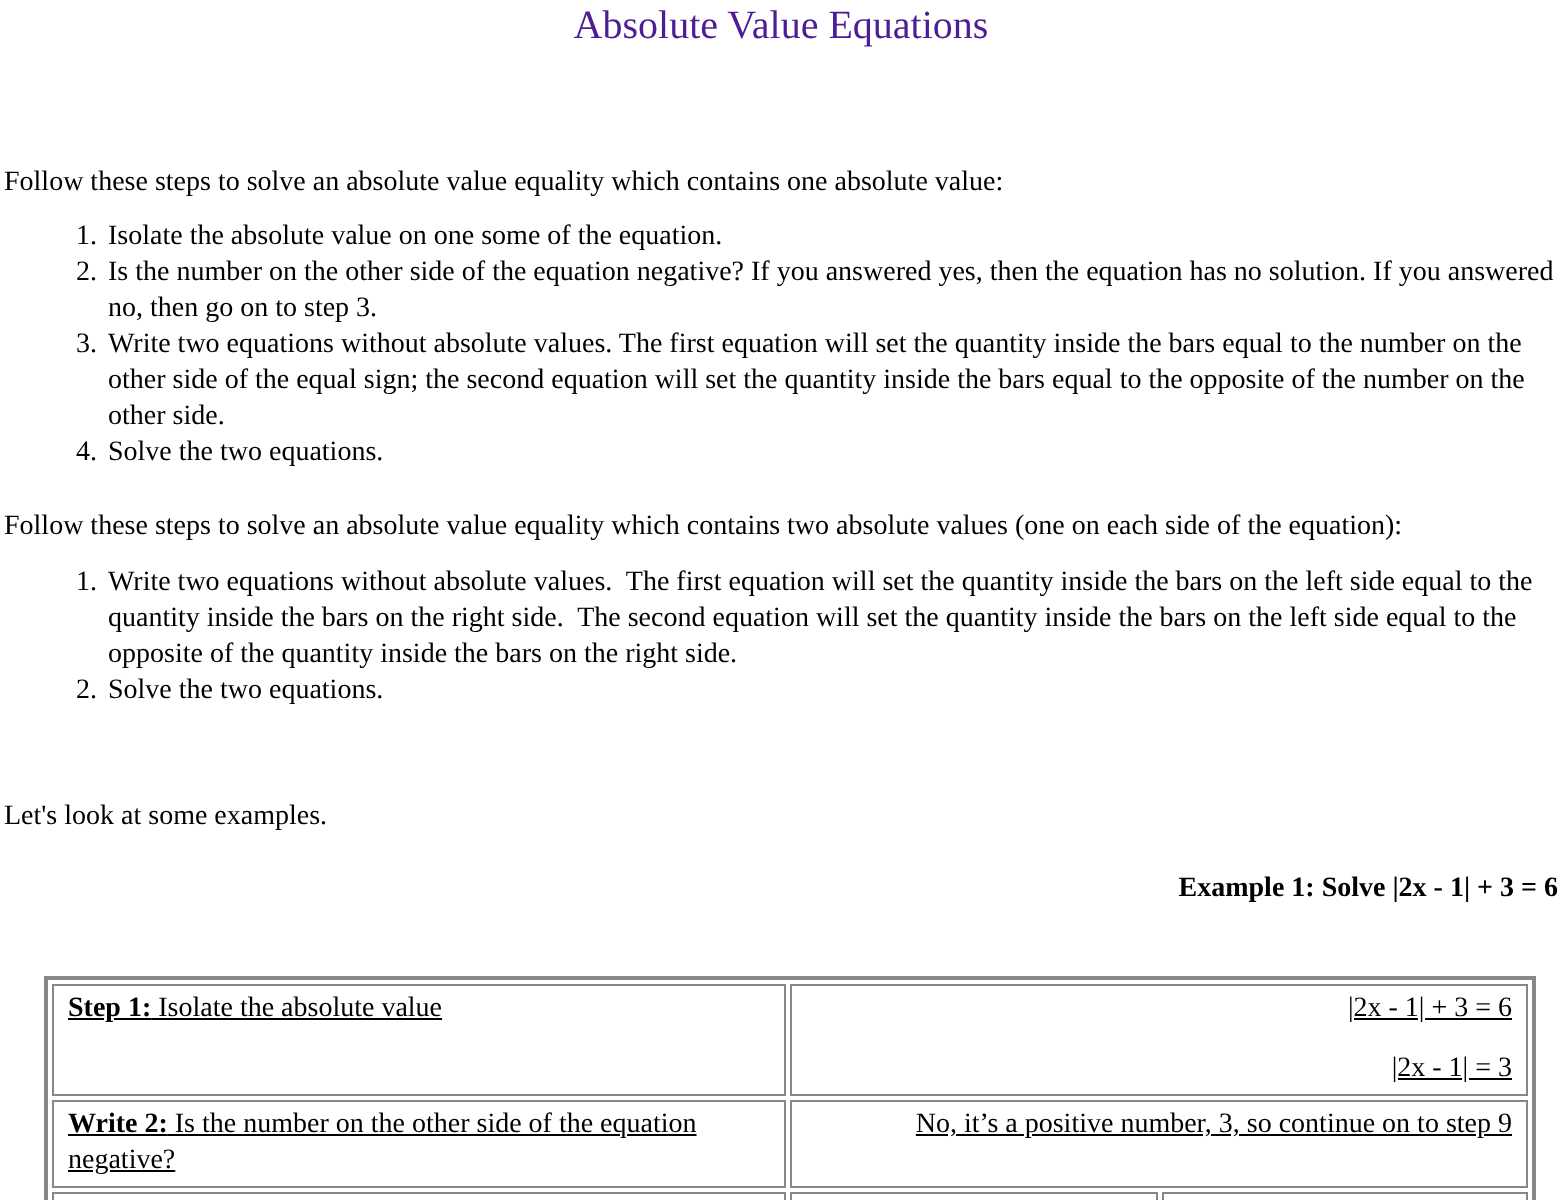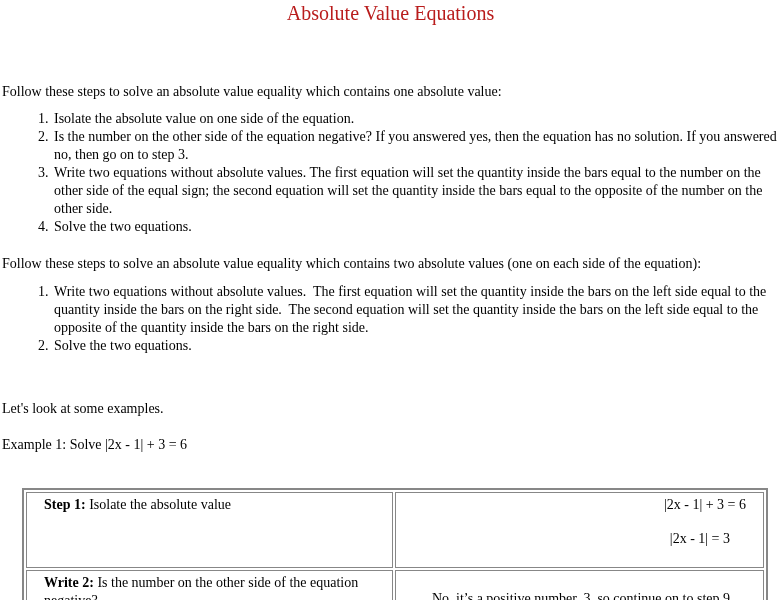--- a/index.html
+++ b/index.html
@@ -23,52 +23,53 @@
     font-weight: normal;
     text-align: center;
     color: #8b1c1c;
   }
 
   p.intro-one { margin: 0 0 9px 0; }
   ol.steps { margin: 0; padding-left: 50px; }
   ol.steps li { padding-left: 2px; }
   p.intro-two { margin: 19px 0 10px 0; }
   p.examples-intro { margin: 45px 0 18px 0; }
-  p.example-heading { margin: 12px 0 0 0; font-weight: normal; }
+  p.example-heading { margin: 12px 0 0 0; font-weight: bold; text-align: right; }
 
   table.example-table {
     margin: 34px 0 0 20px;
     width: 746px;
     table-layout: fixed;
     border-collapse: separate;
     border-spacing: 2px;
     border: 2px solid #878787;
   }
   table.example-table td {
     border: 1px solid #878787;
     vertical-align: top;
-    padding: 3px 17px;
+    padding: 3px 7px;
+    text-decoration: underline;
   }
   td.step-cell { text-align: left; }
   td.work-cell { text-align: right; }
-  td.work-cell p { margin: 16px; }
+  td.work-cell p { margin: 0; }
   td.work-cell p.spaced { margin: 0 0 12px 0; }
   tr.row3 td { height: 40px; }
 </style>
 </head>
 <body>
 
 <div class="page">
 
-  <h1 class="title" style="color: #b91c1c;">Absolute Value Equations</h1>
+  <h1 class="title" style="color: #4c1d95;">Absolute Value Equations</h1>
 
   <p class="intro-one">Follow these steps to solve an absolute value equality which contains one absolute value:</p>
 
   <ol class="steps">
-    <li>Isolate the absolute value on one side of the equation.</li>
+    <li>Isolate the absolute value on one some of the equation.</li>
     <li>Is the number on the other side of the equation negative? If you answered yes, then the equation has no solution. If you answered no, then go on to step 3.</li>
     <li>Write two equations without absolute values. The first equation will set the quantity inside the bars equal to the number on the other side of the equal sign; the second equation will set the quantity inside the bars equal to the opposite of the number on the other side.</li>
     <li>Solve the two equations.</li>
   </ol>
 
   <p class="intro-two">Follow these steps to solve an absolute value equality which contains two absolute values (one on each side of the equation):</p>
 
   <ol class="steps">
     <li>Write two equations without absolute values.&nbsp; The first equation will set the quantity inside the bars on the left side equal to the quantity inside the bars on the right side.&nbsp; The second equation will set the quantity inside the bars on the left side equal to the opposite of the quantity inside the bars on the right side.</li>
     <li>Solve the two equations.</li>

